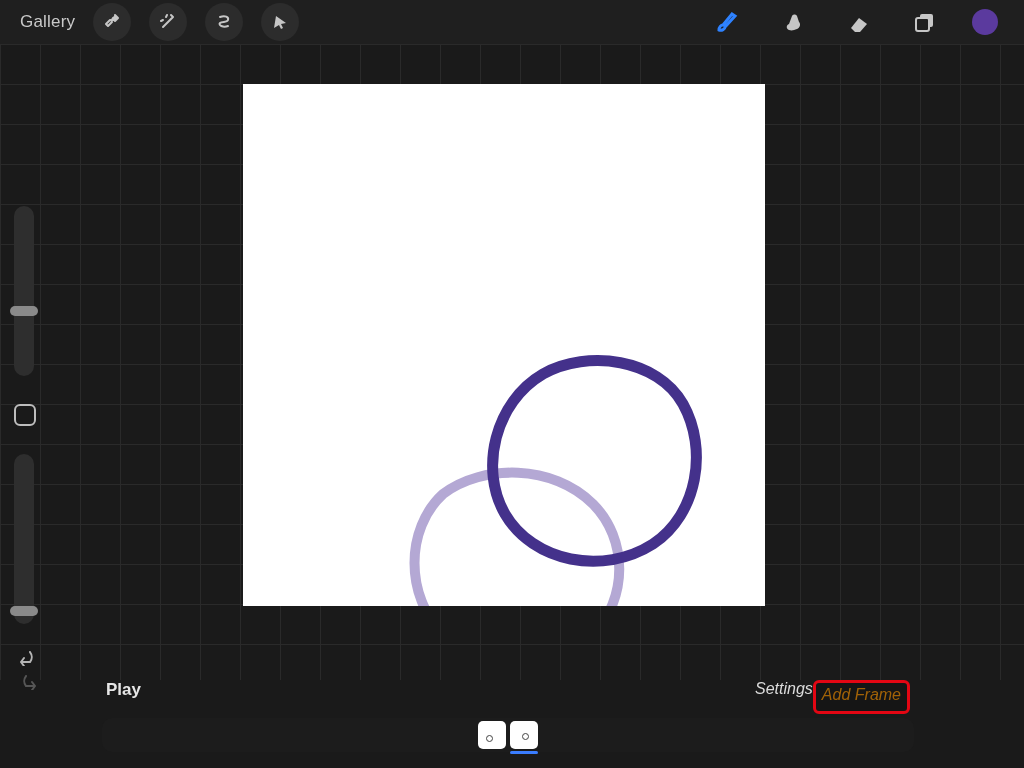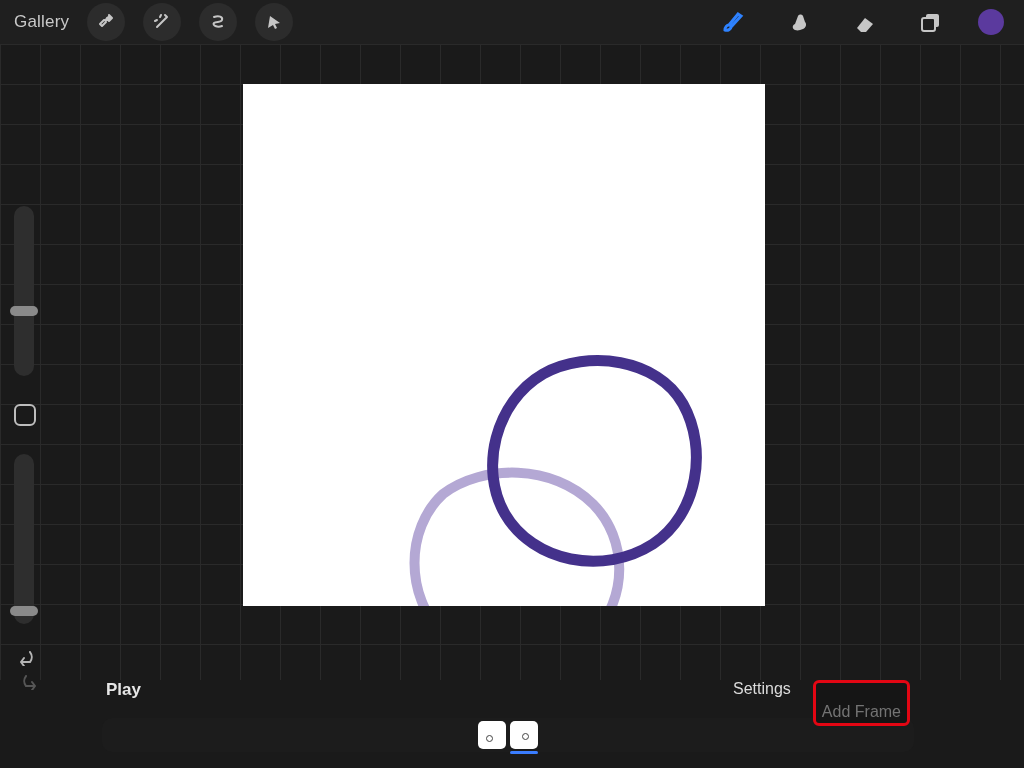--- a/index.html
+++ b/index.html
@@ -12,21 +12,21 @@
     --icon:#c6c6c6;
     --grid:#262626;
     --grid2:#2a2a2a;
     --highlight:#e30613;
   }
   *{box-sizing:border-box;font-family:-apple-system,Helvetica,Arial,sans-serif;}
   html,body{margin:0;padding:0;width:1024px;height:768px;overflow:hidden;background:var(--bg);}
   
   .topbar{
     position:absolute;left:0;top:0;width:1024px;height:44px;
-    background:var(--toolbar);display:flex;align-items:center;padding:0 14px;
+    background:var(--toolbar);display:flex;align-items:center;padding:0 20px;
   }
   .topbar .left{display:flex;align-items:center;gap:18px;}
   .gallery-link{color:#c9c9c9;font-size:17px;letter-spacing:.2px;}
   .round-btn{width:38px;height:38px;border-radius:50%;display:flex;align-items:center;justify-content:center;}
   .round-btn.dark{background:#2c2c2c;}
   .topbar .right{margin-left:auto;display:flex;align-items:center;gap:28px;padding-right:6px;}
   .color-swatch{width:26px;height:26px;border-radius:50%;}
   svg{display:block;}
   .icon-stroke{stroke:var(--icon);stroke-width:2;fill:none;stroke-linecap:round;stroke-linejoin:round;}
   .icon-fill{fill:var(--icon);}
@@ -54,22 +54,22 @@
   .ur-btn{width:24px;height:18px;margin-top:6px;opacity:.9;}
   .ur-btn.dim{opacity:.35;}
   
   .timeline{
     position:absolute;left:92px;top:680px;width:832px;height:76px;
     border-radius:14px;
   }
   .tl-header{display:flex;height:34px;padding:0 14px;}
   .tl-play{font-weight:600;color:#e6e6e6;font-size:17px;}
   .tl-spacer{flex:1;}
-  .tl-link{color:#dcdcdc;font-size:16px;margin-left:22px;}
-  .tl-add{color:#737373;font-size:16px;padding:20px 6px;border:3px solid var(--highlight);border-radius:6px;background:#151515;}
+  .tl-link{color:#dcdcdc;font-size:16px;font-style:italic;}
+  .tl-add{color:#a16207;font-size:16px;padding:3px 6px;border:3px solid var(--highlight);border-radius:6px;background:#151515;}
   .tl-strip{margin:4px 10px 0 10px;height:34px;background:#1c1c1c;border-radius:10px;display:flex;align-items:center;justify-content:center;gap:4px;}
   .frame-thumb{width:28px;height:28px;background:#fff;border-radius:5px;position:relative;}
   .frame-thumb .dot{position:absolute;width:7px;height:7px;border:1.2px solid #444;border-radius:50%;left:8px;top:14px;}
   .frame-thumb .dot2{left:12px;top:12px;}
   .frame-thumb.active::after{content:"";position:absolute;left:0;right:0;bottom:-5px;height:3px;background:#3a7dff;border-radius:2px;}
 </style>
 </head>
 <body>
 
 <div class="topbar">

